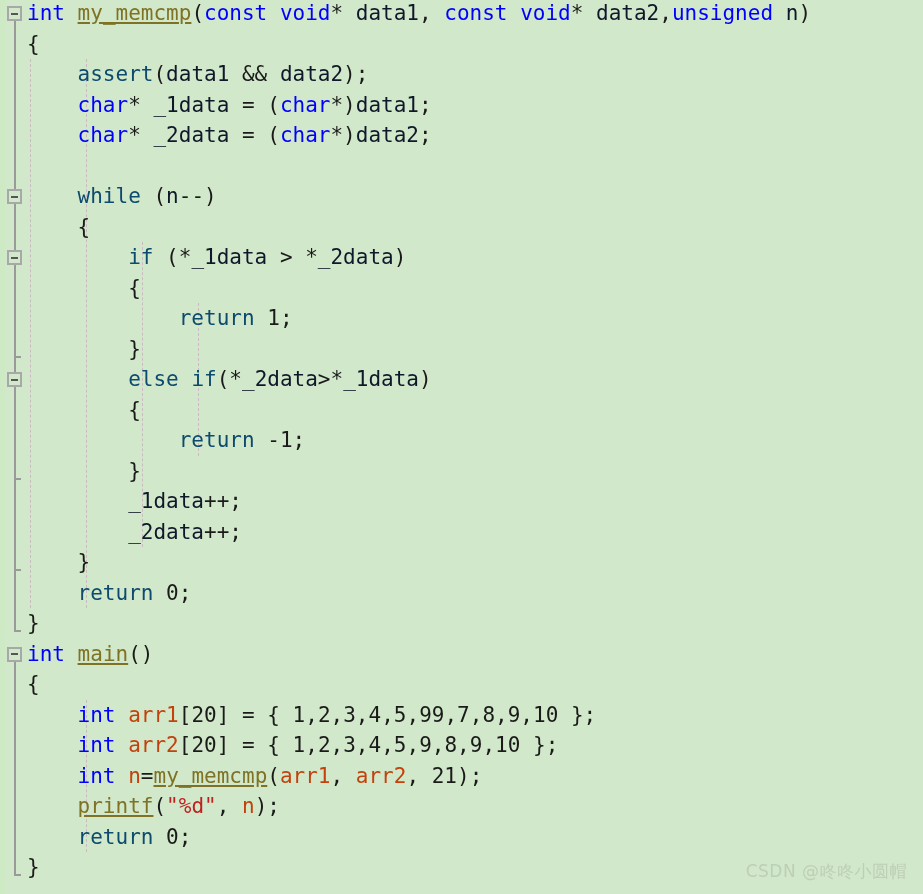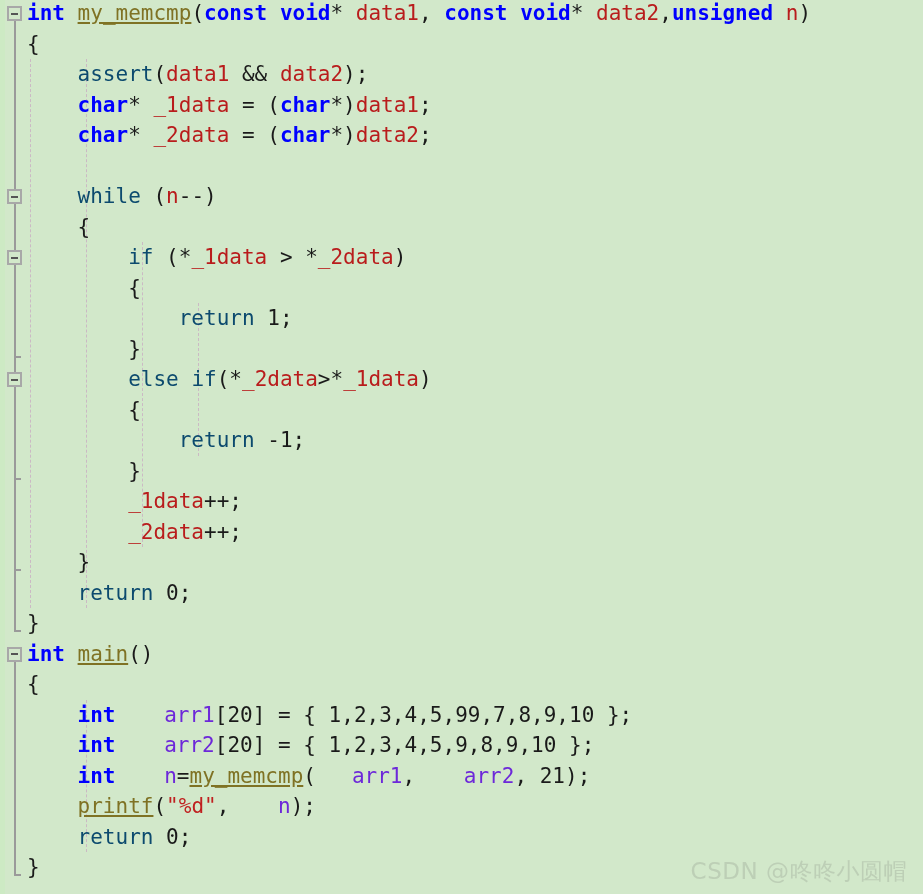--- a/index.html
+++ b/index.html
@@ -74,35 +74,35 @@
     width: 923px;
     white-space: pre;
     color: #1a1a1a;
   }
   .line {
     height: 30.5px;
     padding-left: 0;
   }
 
   
-  .kw      { color: #0000ff; font-weight: bold; }   
+  .kw      { color: #0000ff; }   
   .ctl     { color: #0c4a6e; }   
-  .ident   { color: #b91c1c; }   
+  .ident   { color: #0f172a; }   
   .fn      { color: #7f7224; text-decoration: underline; }   
-  .var     { color: #6d28d9; margin-left: 36px; }   
+  .var     { color: #c2410c; }   
   .num     { color: #1a1a1a; }
   .str     { color: #c02020; }
   .punc    { color: #1a1a1a; }
 
   #watermark {
     position: absolute;
     right: 16px;
     bottom: 8px;
     font-family: "DejaVu Sans", "Liberation Sans", sans-serif;
-    font-size: 23px;
+    font-size: 17px;
     color: #bdcfb6;
     letter-spacing: 0.5px;
     white-space: nowrap;
   }
 </style>
 </head>
 <body>
 
 <div id="editor">
 

